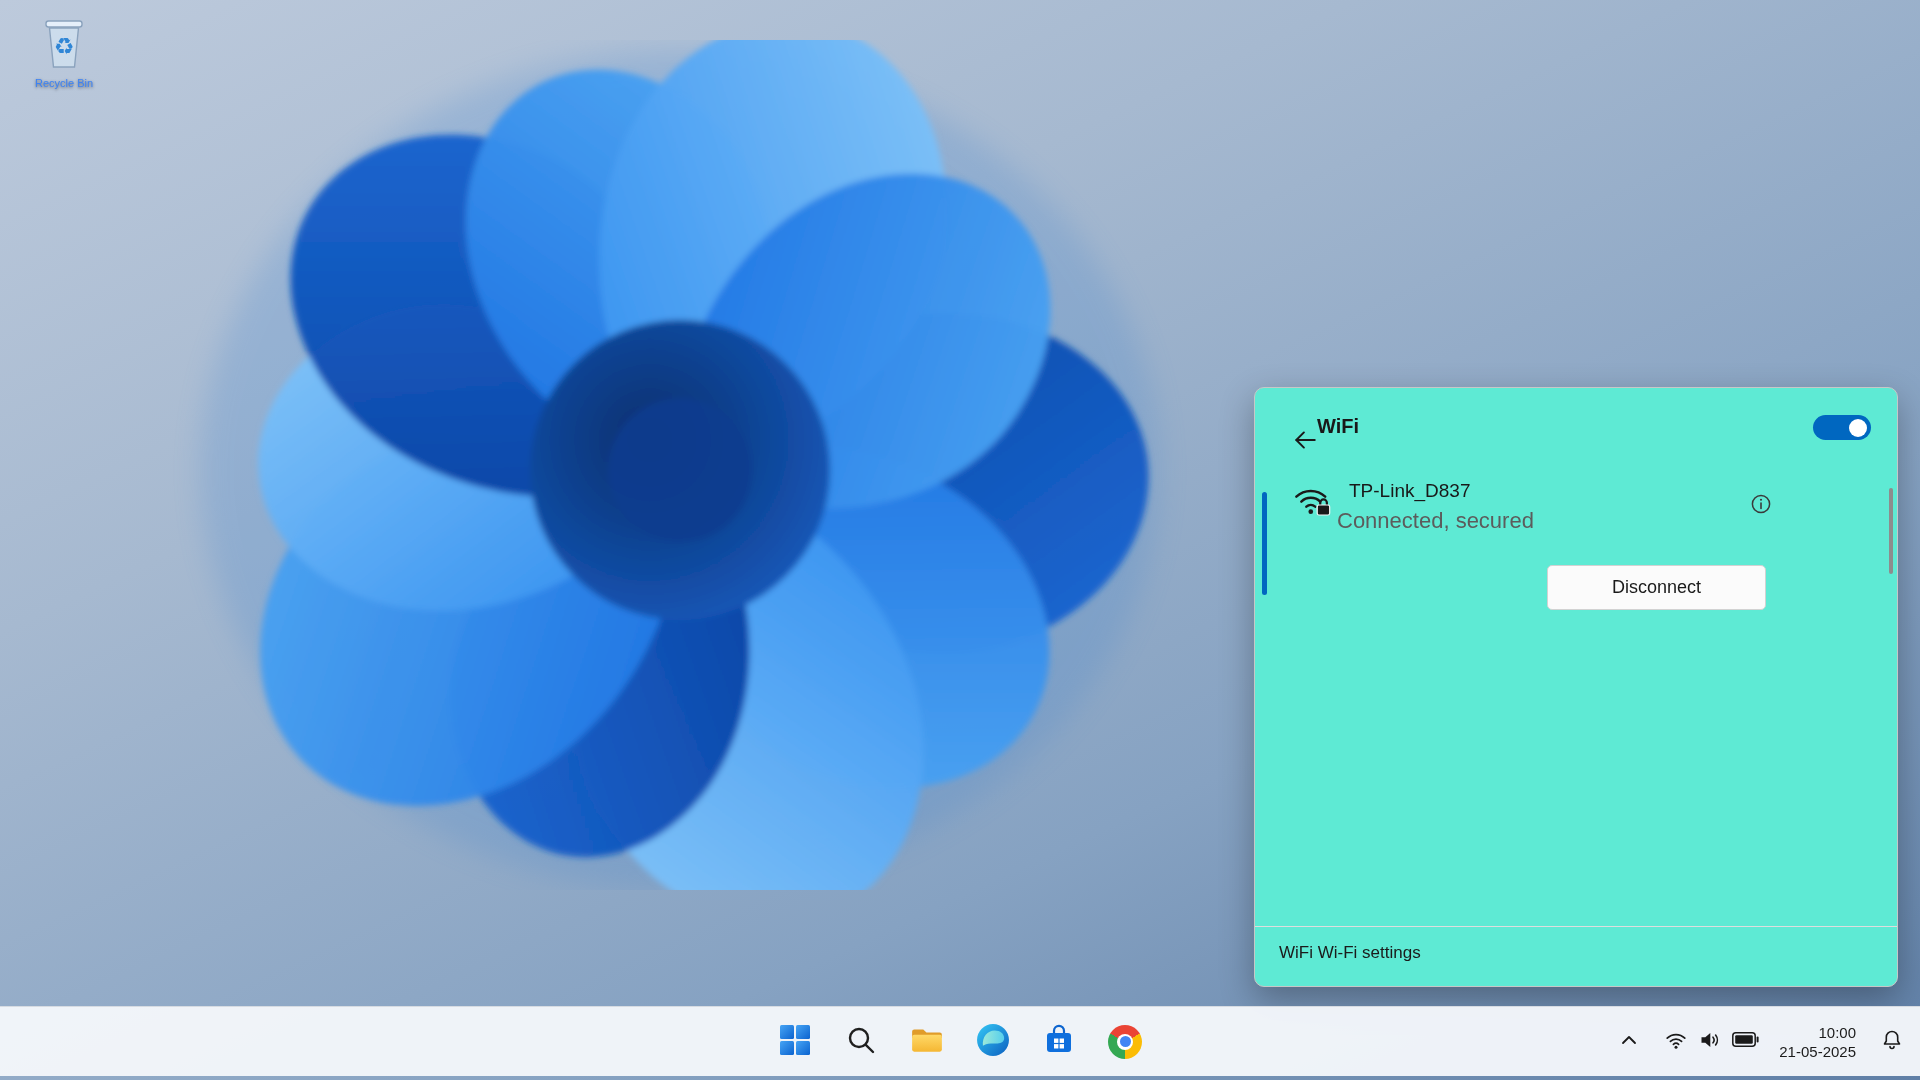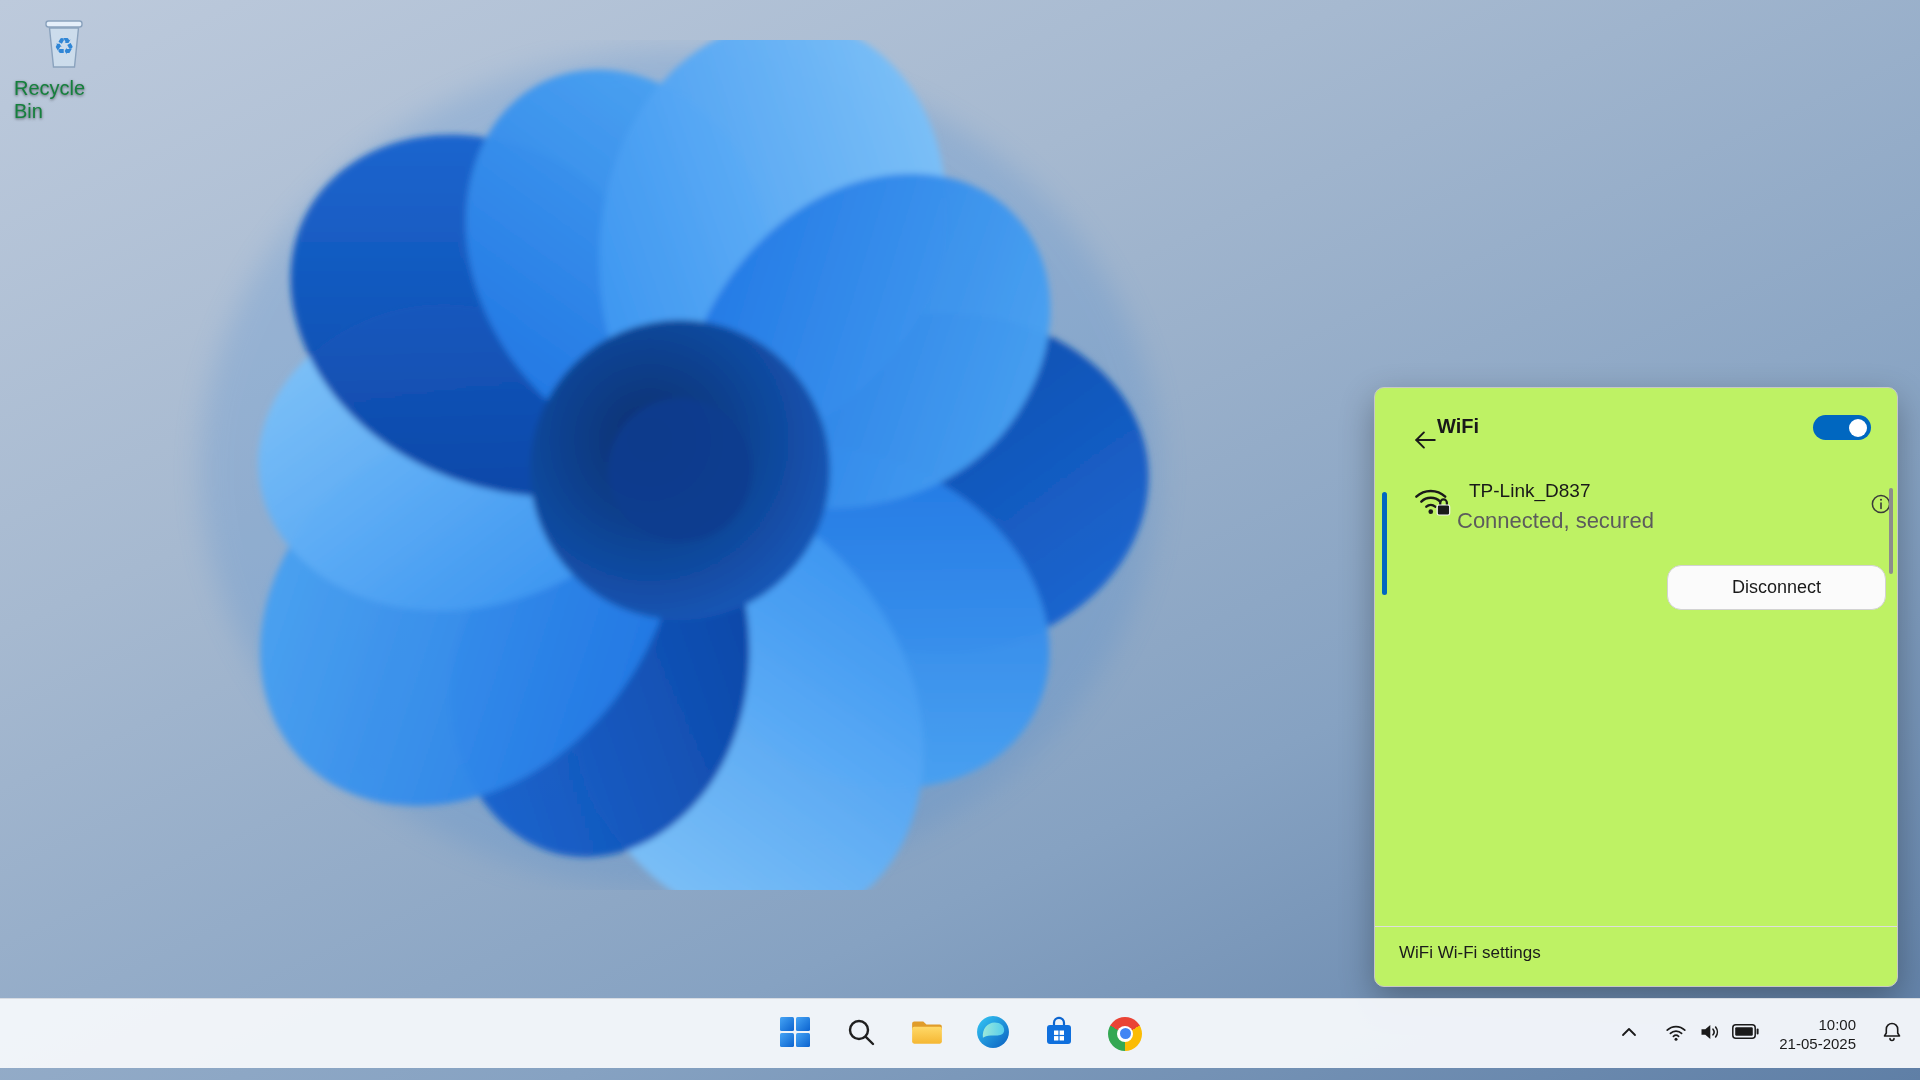--- a/index.html
+++ b/index.html
@@ -8,51 +8,51 @@
     width:1920px; height:1080px; position:relative; overflow:hidden;
     font-family:"Liberation Sans","DejaVu Sans",sans-serif;
     background:linear-gradient(155deg,#bdcadc 0%,#a6b9d0 32%,#86a2c2 68%,#5f7fa6 100%);
   }
 
   
   .wallpaper { position:absolute; left:160px; top:40px; width:1070px; height:850px; }
 
   
   .recycle { position:absolute; left:14px; top:12px; width:100px; display:flex; flex-direction:column; align-items:center; gap:3px; cursor:default; }
-  .recycle-label { font-size:20px; color:#15803d; text-shadow:0 1px 3px rgba(0,0,0,.55); }
+  .recycle-label { font-size:11px; color:#3b82f6; text-shadow:0 1px 3px rgba(0,0,0,.55); }
 
   
   .panel {
-    position:absolute; right:22px; bottom:93px; width:524px; height:600px;
-    background:#bef264; border:1px solid #c7c7c7; border-radius:10px;
+    position:absolute; right:22px; bottom:93px; width:644px; height:600px;
+    background:#5eead4; border:1px solid #c7c7c7; border-radius:10px;
     box-shadow:0 12px 34px rgba(0,0,0,.30);
   }
   .panel * { position:absolute; }
   .back-btn { left:20px; top:22px; width:34px; height:34px; display:flex; align-items:center; justify-content:center; border-radius:5px; }
   .panel-title { left:62px; top:27px; font-size:20px; font-weight:600; color:#191919; position:absolute; }
   .toggle { right:26px; top:27px; width:58px; height:25px; border-radius:13px; background:#0067c0; }
   .toggle-knob { position:absolute; right:4px; top:3.5px; width:18px; height:18px; border-radius:50%; background:#ffffff; }
 
   .accent-bar { left:7px; top:104px; width:5px; height:103px; background:#0067c0; border-radius:3px; }
   .net-icon { left:38px; top:94px; width:40px; height:36px; }
   .net-name { left:94px; top:92px; font-size:19px; color:#191919; }
   .net-status { left:82px; top:120px; font-size:22px; color:#5c5c5c; }
   .info-btn { left:480px; top:90px; width:28px; height:28px; display:flex; align-items:center; justify-content:center; border-radius:50%; }
   .disconnect-btn {
     left:292px; top:177px; width:219px; height:45px;
-    background:#fbfbfb; border:1px solid #d2d2d2; border-radius:14px;
+    background:#fbfbfb; border:1px solid #d2d2d2; border-radius:5px;
     font-size:18px; color:#1a1a1a; display:flex; align-items:center; justify-content:center;
   }
   .panel-scrollbar { right:4px; top:100px; width:4px; height:86px; background:#8d8d8d; border-radius:2px; }
   .panel-divider { left:0; right:0; top:538px; height:1px; background:#dedede; }
   .footer-link { left:24px; top:555px; font-size:17px; color:#1b1b1b; cursor:default; }
 
   
   .taskbar {
-    position:absolute; left:0; right:0; bottom:12px; height:70px;
+    position:absolute; left:0; right:0; bottom:4px; height:70px;
     background:rgba(243,246,250,0.97); border-top:1px solid #d6dbe2;
   }
   .tb-center { position:absolute; left:50%; top:50%; transform:translate(-50%,-50%); display:flex; gap:26px; align-items:center; }
   .tb-icon { width:40px; height:40px; border-radius:6px; display:flex; align-items:center; justify-content:center; }
   .chrome-icon { width:34px; height:34px; border-radius:50%;
     background:conic-gradient(from 60deg,#fbbc05 0 120deg,#34a853 0 240deg,#ea4335 0 360deg);
     display:flex; align-items:center; justify-content:center; }
   .chrome-ring { width:16px; height:16px; border-radius:50%; background:#ffffff; display:flex; align-items:center; justify-content:center; }
   .chrome-core { width:11px; height:11px; border-radius:50%; background:#4285f4; }
 

